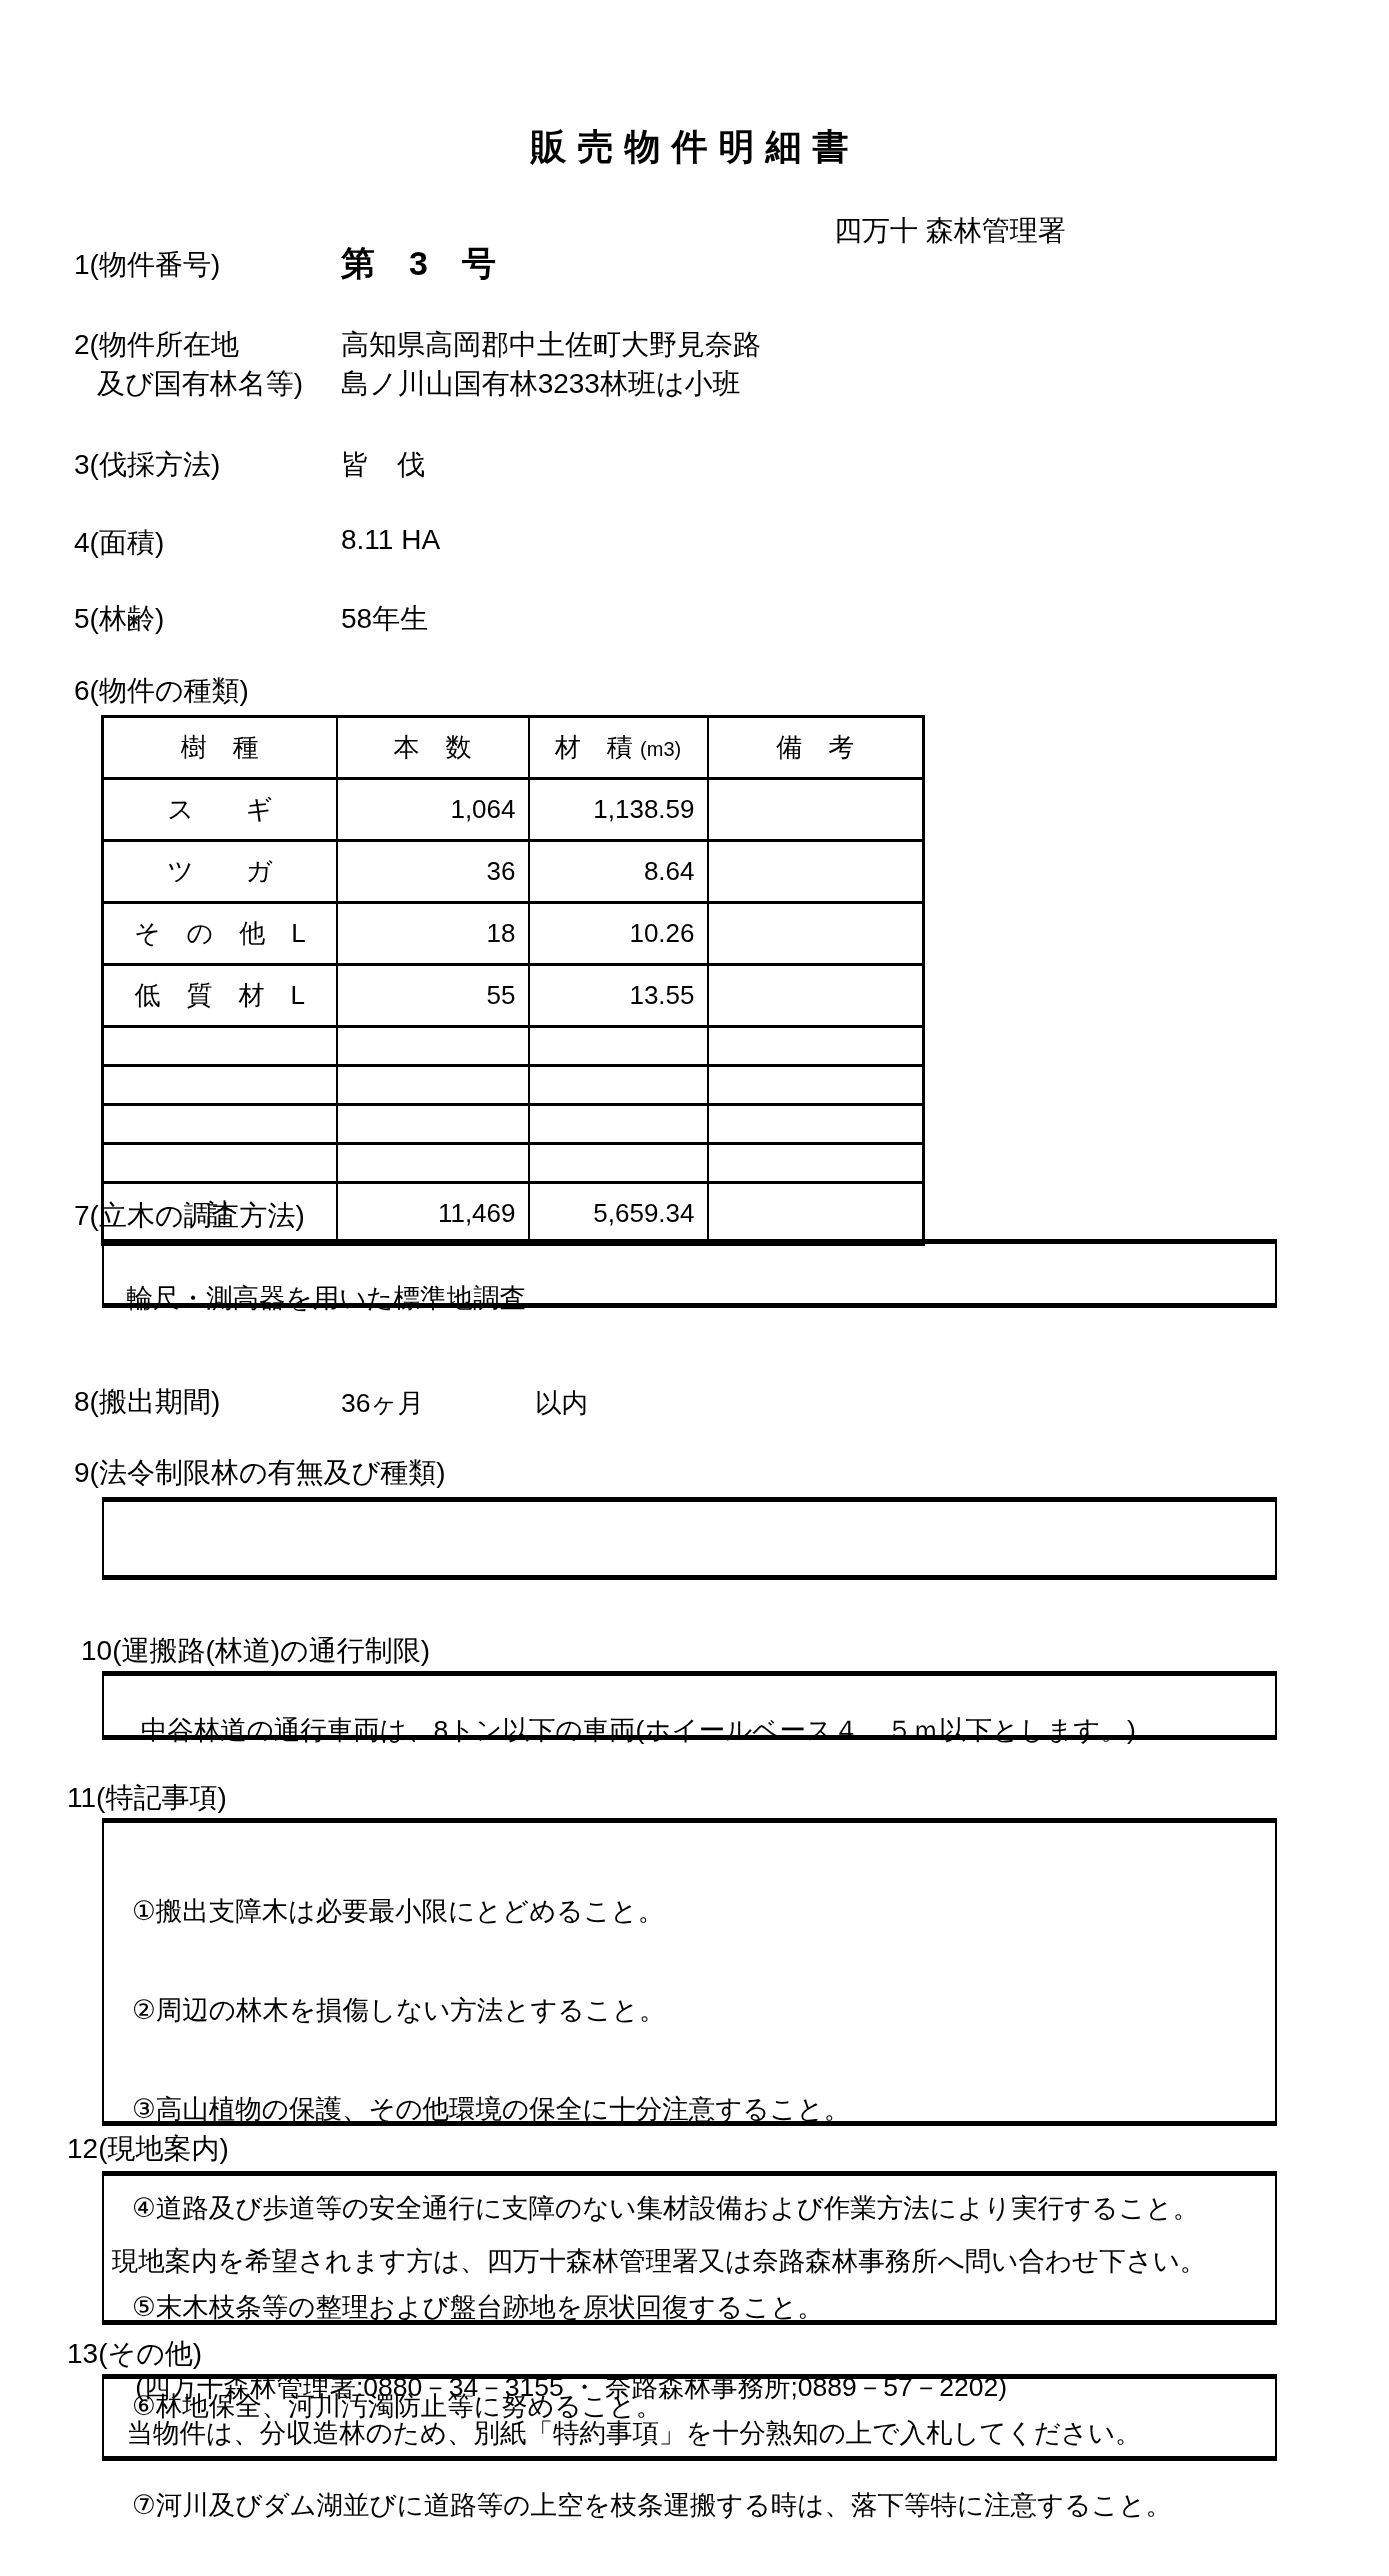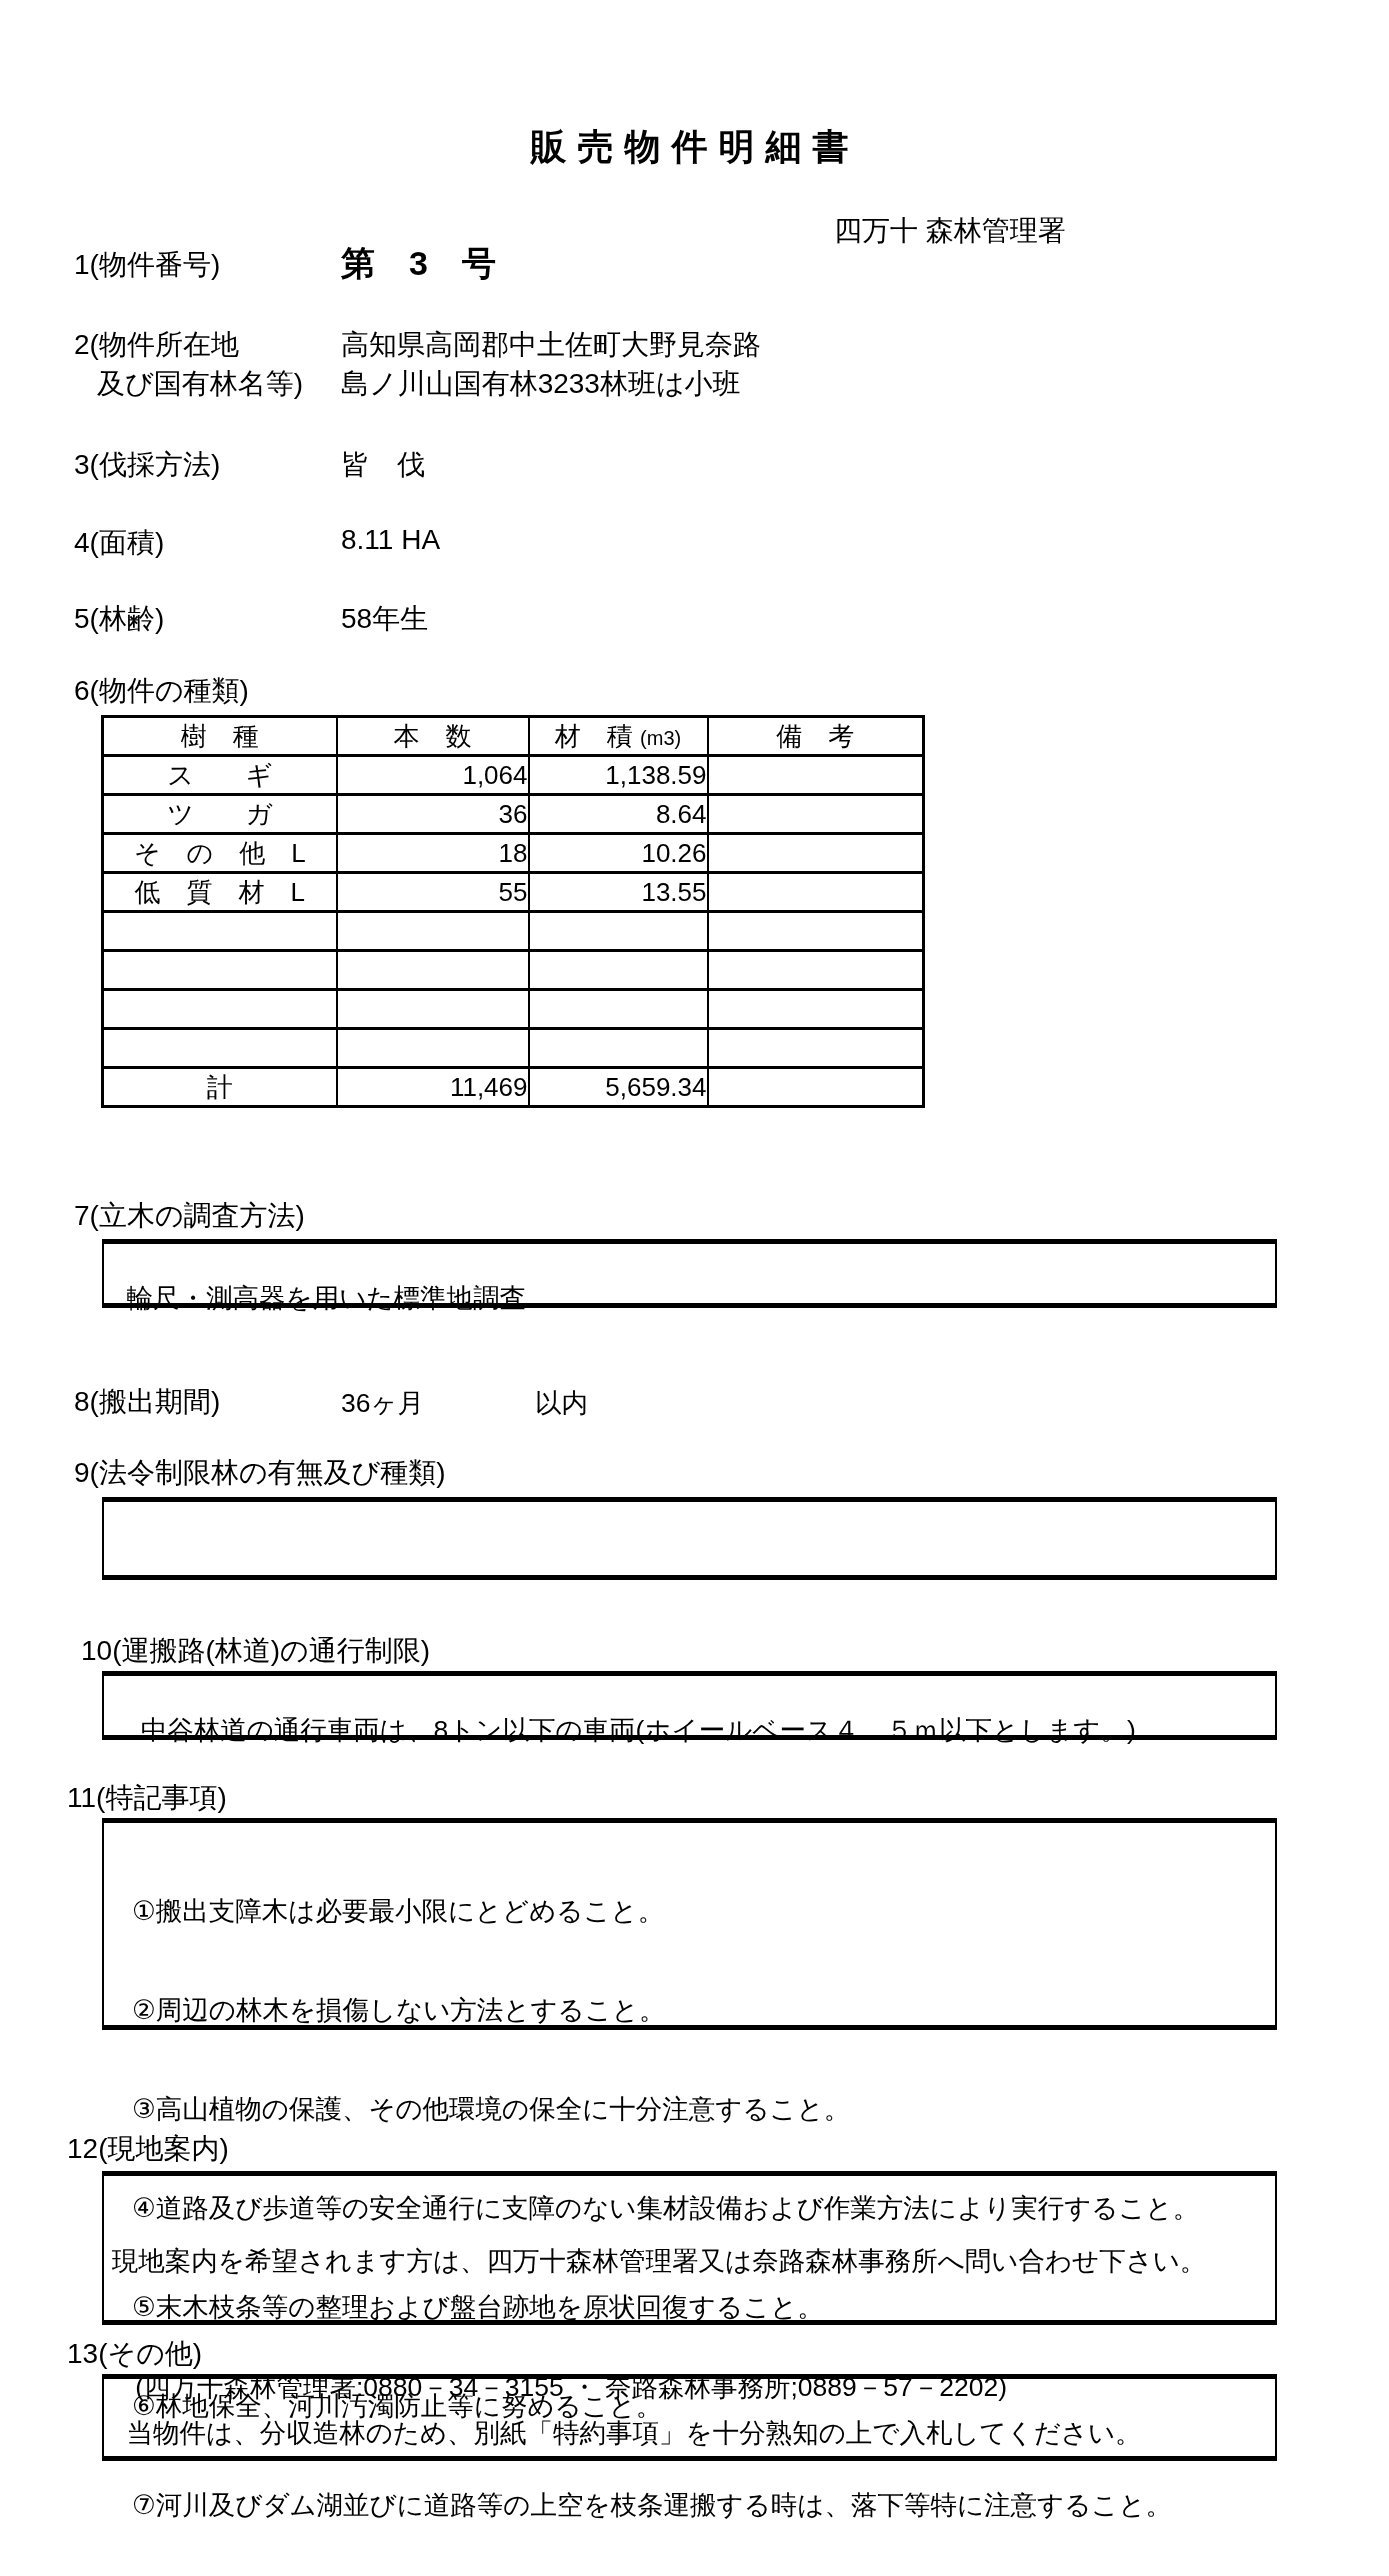--- a/index.html
+++ b/index.html
@@ -27,21 +27,21 @@
   .notes-box{padding:7.8px 7.8px 0 28px;}
   .note-line{height:37px;line-height:37px;white-space:pre;}
   table.species{
     position:absolute;left:101px;top:715px;
     border-collapse:collapse;table-layout:fixed;width:821px;
     border:3.1px solid #000;
   }
   table.species th,table.species td{
     border:2.3px solid #000;border-top-width:3.1px;border-bottom-width:3.1px;
     height:39px;box-sizing:border-box;
-    font-size:26px;font-weight:normal;padding:0;white-space:pre;overflow:hidden;margin-top:16px;
+    font-size:26px;font-weight:normal;padding:12px;white-space:pre;overflow:hidden;margin-top:16px;
   }
   td.species-name,th{text-align:center;}
   td.num{text-align:right;padding-right:11px;}
   .unit{font-size:20px;}
   .line1-12{display:block;white-space:pre;}
   .line2-12{display:block;white-space:pre;margin-top:28px;margin-left:23.4px;}
 </style>
 </head>
 <body>
 
@@ -175,21 +175,21 @@
 <div class="sec" style="top:1632px">
   <span class="lab" style="left:81px">10(運搬路(林道)の通行制限)</span>
 </div>
 <div class="box" style="top:1671px;height:69px;padding-left:22px;">
   <span>中谷林道の通行車両は、8トン以下の車両(ホイールベース４．５ｍ以下とします。)</span>
 </div>
 
 <div class="sec" style="top:1779px">
   <span class="lab" style="left:67px">11(特記事項)</span>
 </div>
-<div class="box notes-box" style="top:1818px;height:212px;">
+<div class="box notes-box" style="top:1818px;height:308px;">
   <div class="note-line">①搬出支障木は必要最小限にとどめること。</div>
   <div class="note-line">②周辺の林木を損傷しない方法とすること。</div>
   <div class="note-line">③高山植物の保護、その他環境の保全に十分注意すること。</div>
   <div class="note-line">④道路及び歩道等の安全通行に支障のない集材設備および作業方法により実行すること。</div>
   <div class="note-line">⑤末木枝条等の整理および盤台跡地を原状回復すること。</div>
   <div class="note-line">⑥林地保全、河川汚濁防止等に努めること。</div>
   <div class="note-line">⑦河川及びダム湖並びに道路等の上空を枝条運搬する時は、落下等特に注意すること。</div>
 </div>
 
 <div class="sec" style="top:2130px">

